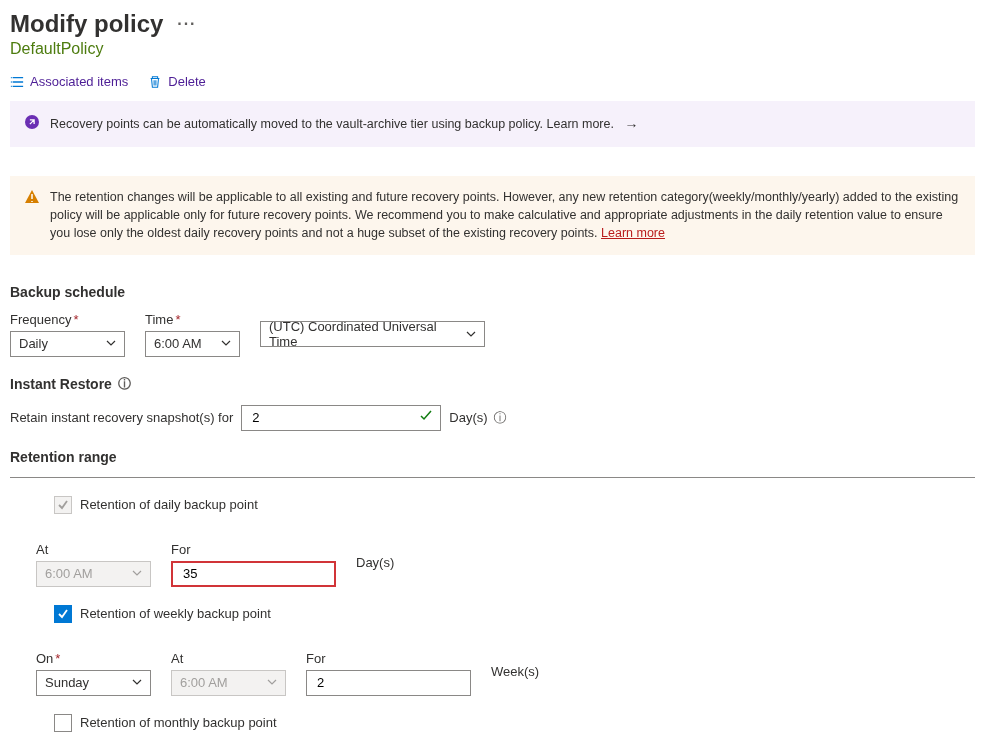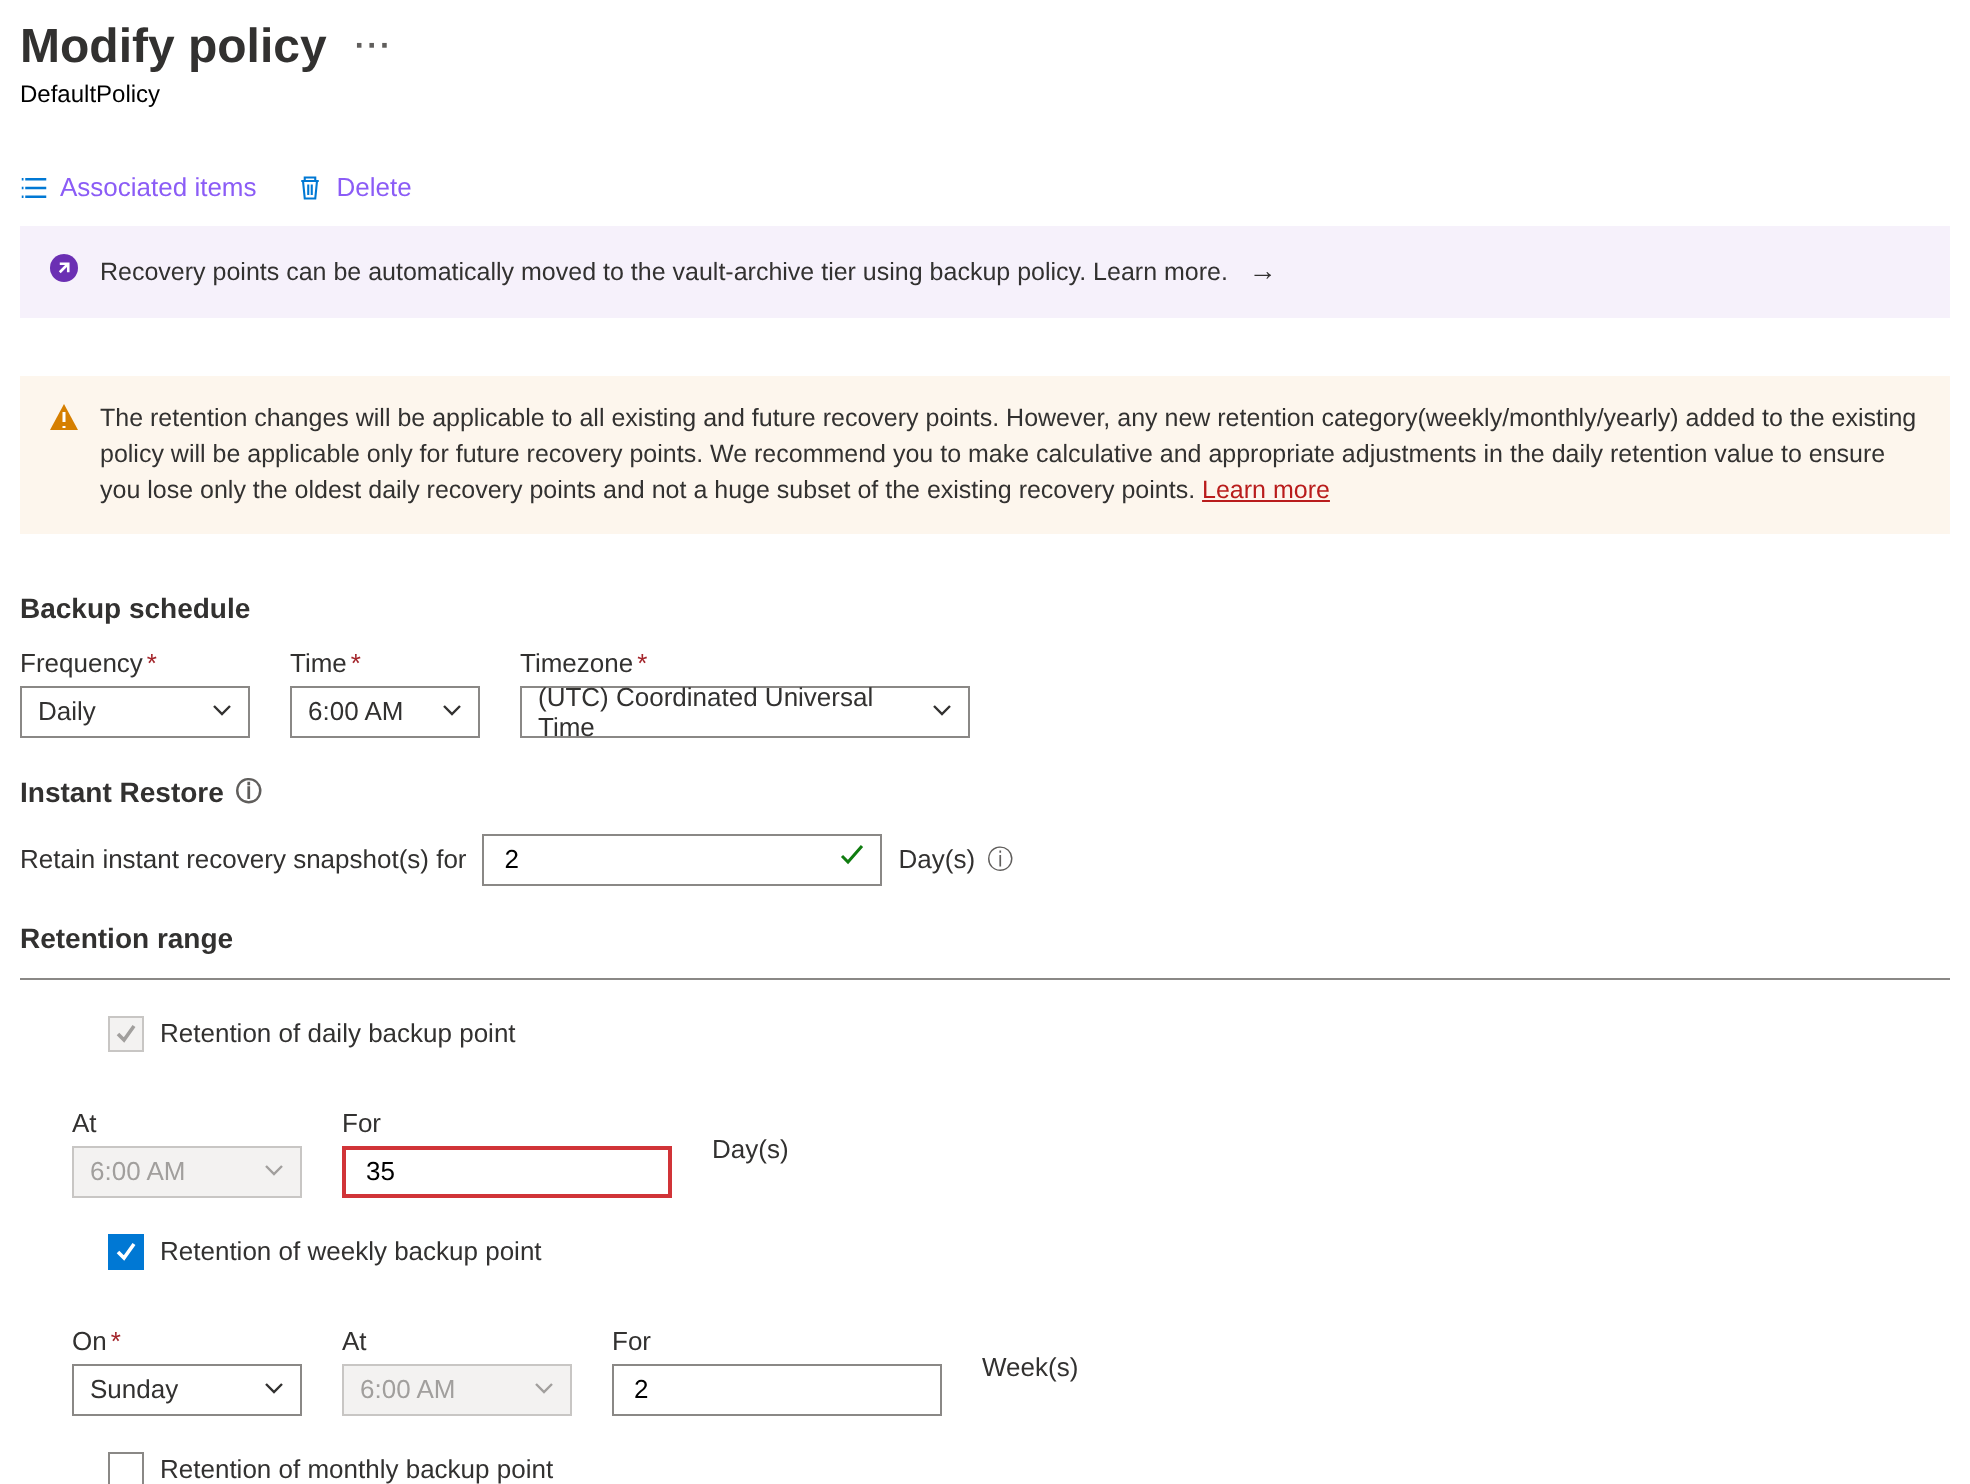--- a/index.html
+++ b/index.html
@@ -14,25 +14,25 @@
   }
   h1 {
     font-size: 24px;
     font-weight: 600;
     margin: 0 0 2px 0;
     display: flex;
     align-items: center;
     gap: 14px;
   }
   .more-dots { font-size: 16px; color: #605e5c; letter-spacing: 1px; cursor: pointer; }
-  .subtitle { font-size: 12px; color: #000000; margin-bottom: 32px; }
+  .subtitle { font-size: 16px; color: #4d7c0f; margin-bottom: 16px; }
   .toolbar { display: flex; gap: 20px; margin-bottom: 12px; }
   .tool-btn {
     display: flex; align-items: center; gap: 6px;
-    font-size: 13px; color: #8b5cf6; cursor: pointer;
+    font-size: 13px; color: #4c1d95; cursor: pointer;
   }
   .tool-btn .ico { color: #0078d4; display: inline-flex; }
   .banner {
     display: flex; gap: 10px; padding: 12px 14px;
     font-size: 12.5px; line-height: 1.45;
     margin-bottom: 29px; align-items: flex-start;
   }
   .banner.purple { background: #f6f1fb; }
   .banner.orange { background: #fdf6ed; }
   .banner .ico { flex-shrink: 0; margin-top: 1px; }
@@ -150,21 +150,20 @@
   <div class="field">
     <label><span>Time</span><span class="req">*</span></label>
     <div class="select" style="width:95px">
       <span>6:00 AM</span>
       <span class="chev"><svg width="10" height="10" viewBox="0 0 10 10">
             <path d="M1 3l4 4 4-4" stroke="#323130" fill="none" stroke-width="1.2"></path>
           </svg></span>
     </div>
   </div>
   <div class="field">
-    <label><span>Timezone</span><span class="req">*</span></label>
     <div class="select" style="width:225px">
       <span>(UTC) Coordinated Universal Time</span>
       <span class="chev"><svg width="10" height="10" viewBox="0 0 10 10">
             <path d="M1 3l4 4 4-4" stroke="#323130" fill="none" stroke-width="1.2"></path>
           </svg></span>
     </div>
   </div>
 </div>
 
 <div class="section-title" style="display:flex;align-items:center;gap:6px">

